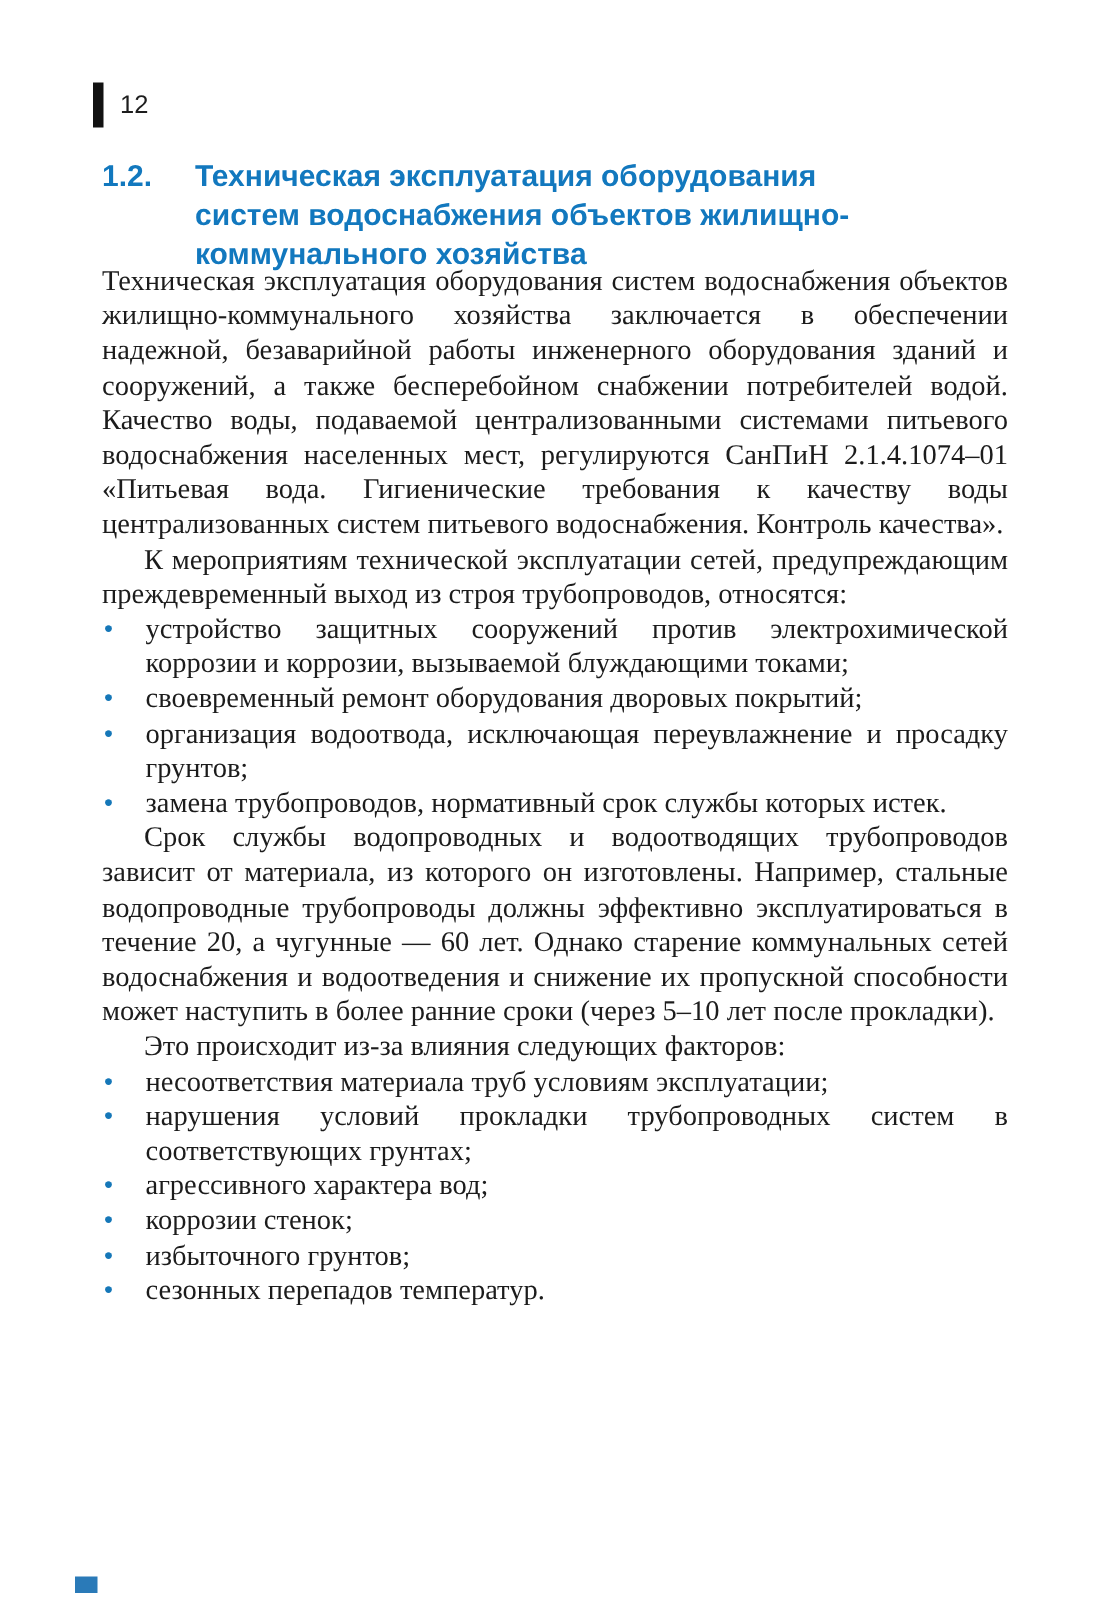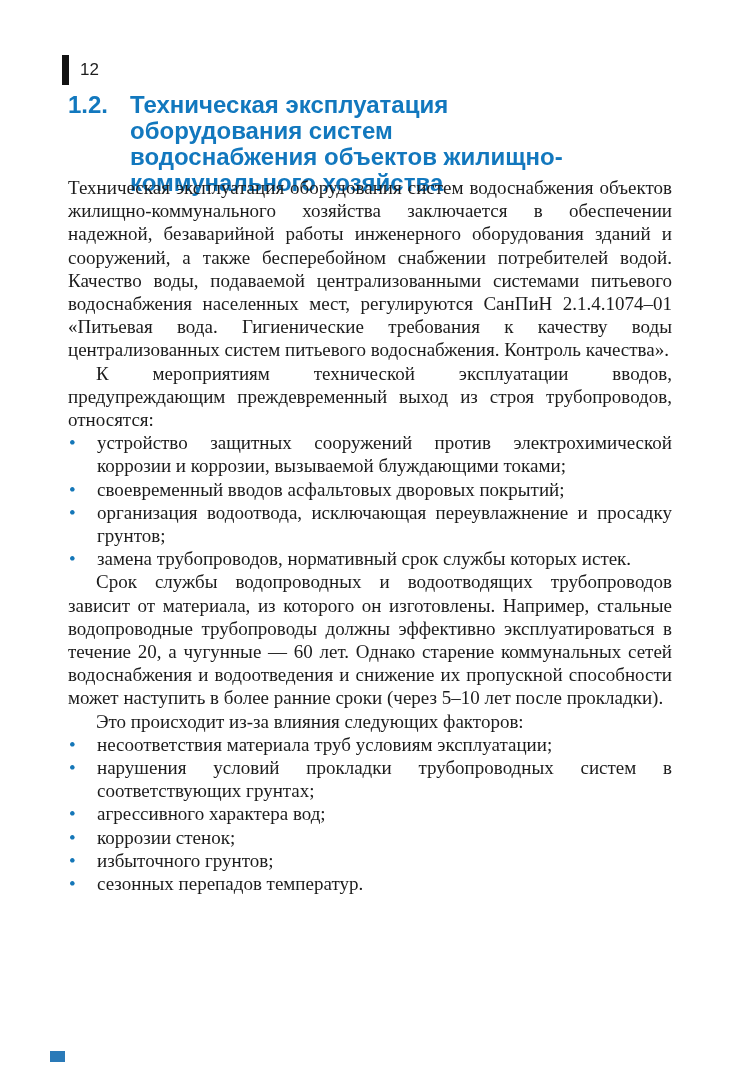--- a/index.html
+++ b/index.html
@@ -19,24 +19,24 @@
   }
   .marker-bar {
     width:7px; height:30px; background:#121212; margin-right:11px;
   }
   .page-number {
     font-family:"Liberation Sans", sans-serif;
     font-size:17px; color:#1d1d1d;
   }
   
   .section-heading {
-    position:absolute; left:68px; top:92px;
+    position:absolute; left:68px; top:105px;
     display:flex;
     font-family:"Liberation Sans", sans-serif;
-    font-weight:bold; font-size:24px; line-height:26px;
+    font-weight:bold; font-size:20px; line-height:26px;
     color:#1278be;
   }
   .heading-number { width:62px; flex:0 0 62px; }
   .heading-title  { width:450px; }
   
   .body-text {
     position:absolute; left:68px; top:176px; width:604px;
     font-size:19px; line-height:23.2px;
     text-align:justify;
     hyphens:auto; -webkit-hyphens:auto;
@@ -69,30 +69,30 @@
 
   <div class="section-heading">
     <div class="heading-number">1.2.</div>
     <div class="heading-title">Техническая эксплуатация оборудования систем водоснабжения объектов жилищно-коммунального хозяйства</div>
   </div>
 
   <div class="body-text">
 
     <p>Техническая эксплуатация оборудования систем водоснабжения объектов жилищно-коммунального хозяйства заключается в обеспечении надежной, безаварийной работы инженерного оборудования зданий и сооружений, а также бесперебойном снабжении потребителей водой. Качество воды, подаваемой централизованными системами питьевого водоснабжения населенных мест, регулируются СанПиН 2.1.4.1074–01 «Питьевая вода. Гигиенические требования к качеству воды централизованных систем питьевого водоснабжения. Контроль качества».</p>
 
-    <p class="indent">К мероприятиям технической эксплуатации вводов, предупреждающим преждевременный выход из строя трубопроводов, относятся:</p>
+    <p class="indent">К мероприятиям технической эксплуатации сетей, предупреждающим преждевременный выход из строя трубопроводов, относятся:</p>
 
     <ul class="blue-bullets">
       <li>
         <span class="bullet-dot">•</span>
         <span>устройство защитных сооружений против электрохимической коррозии и коррозии, вызываемой блуждающими токами;</span>
       </li>
       <li>
         <span class="bullet-dot">•</span>
-        <span>своевременный вводов асфальтовых дворовых покрытий;</span>
+        <span>своевременный ремонт оборудования дворовых покрытий;</span>
       </li>
       <li>
         <span class="bullet-dot">•</span>
         <span>организация водоотвода, исключающая переувлажнение и просадку грунтов;</span>
       </li>
       <li>
         <span class="bullet-dot">•</span>
         <span>замена трубопроводов, нормативный срок службы которых истек.</span>
       </li>
     </ul>

